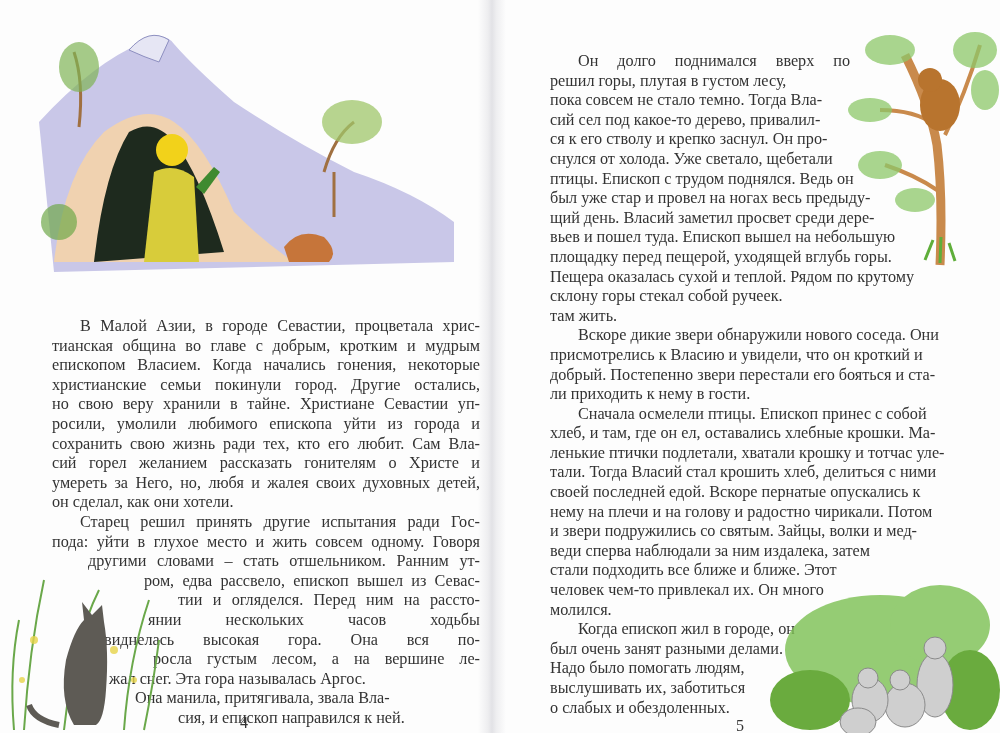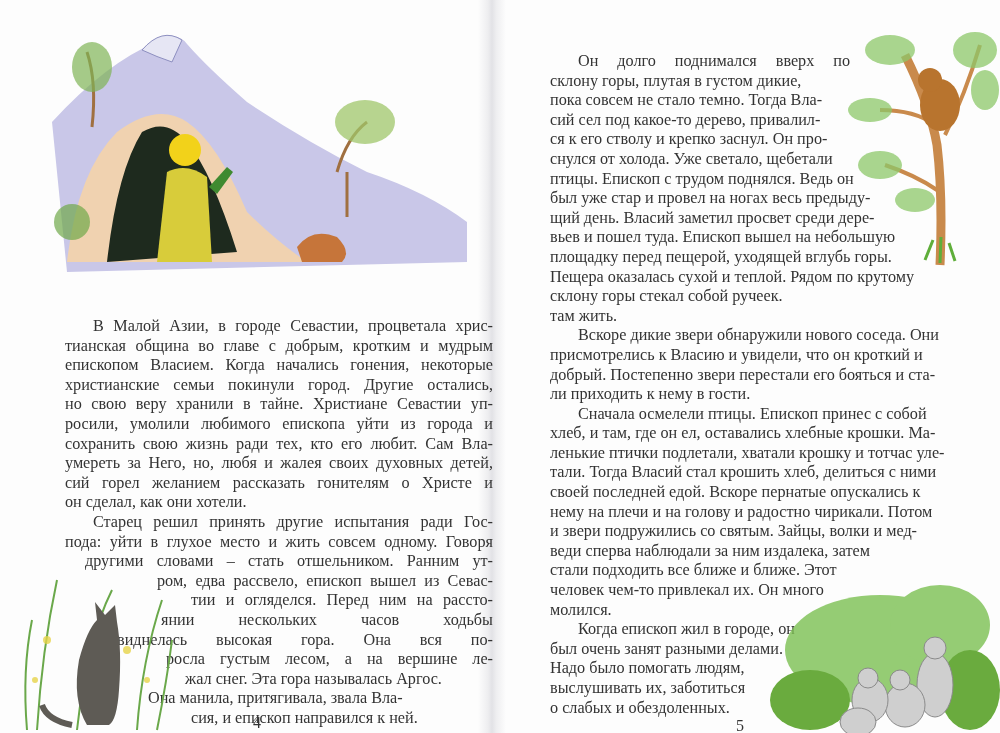--- a/index.html
+++ b/index.html
@@ -2,21 +2,21 @@
 <html><head>
 <meta charset="utf-8">
 <style>
   html, body { margin:0; padding:0; }
   body { width:1000px; height:733px; overflow:hidden; background:#fff; position:relative;
          font-family:"Liberation Serif","DejaVu Serif",serif; color:#2c2c2c; }
   .spread { position:absolute; inset:0; background:#fdfdfd; }
   .gutter { position:absolute; left:478px; top:0; width:28px; height:733px;
             background:linear-gradient(to right,#fdfdfd 0%,#eeeef0 35%,#e2e2e6 50%,#eeeef0 65%,#fdfdfd 100%); }
   .page { position:absolute; top:0; height:727px; }
-  .page-left { left:17px; width:490px; }
+  .page-left { left:4px; width:490px; }
   .page-right { left:500px; width:500px; }
   .text-block { position:absolute; font-size:16.2px; line-height:19.6px; color:#333; }
   .line { display:block; white-space:nowrap; }
   .justify { text-align:justify; text-align-last:justify; }
   .indent { text-indent:28px; }
   .pagenum { position:absolute; font-size:16px; color:#333; }
   .illus { position:absolute; }
 </style>
 </head>
 <body>
@@ -42,32 +42,32 @@
     </svg>
 
     <div class="text-block" style="left:48px;top:317px;width:428px;">
       <span class="line justify indent">В Малой Азии, в городе Севастии, процветала хрис-</span>
       <span class="line justify">тианская община во главе с добрым, кротким и мудрым</span>
       <span class="line justify">епископом Власием. Когда начались гонения, некоторые</span>
       <span class="line justify">христианские семьи покинули город. Другие остались,</span>
       <span class="line justify">но свою веру хранили в тайне. Христиане Севастии уп-</span>
       <span class="line justify">росили, умолили любимого епископа уйти из города и</span>
       <span class="line justify">сохранить свою жизнь ради тех, кто его любит. Сам Вла-</span>
+      <span class="line justify">сий горел желанием рассказать гонителям о Христе и</span>
       <span class="line justify">умереть за Него, но, любя и жалея своих духовных детей,</span>
-      <span class="line justify">сий горел желанием рассказать гонителям о Христе и</span>
       <span class="line">он сделал, как они хотели.</span>
       <span class="line justify indent">Старец решил принять другие испытания ради Гос-</span>
       <span class="line justify">пода: уйти в глухое место и жить совсем одному. Говоря</span>
-      <span class="line justify" style="margin-left:20px">другими словами –  стать отшельником. Ранним ут-</span>
+      <span class="line justify" style="margin-left:36px">другими словами –  стать отшельником. Ранним ут-</span>
       <span class="line justify" style="margin-left:92px">ром, едва рассвело, епископ вышел из Севас-</span>
       <span class="line justify" style="margin-left:126px">тии и огляделся. Перед ним на рассто-</span>
       <span class="line justify" style="margin-left:96px">янии нескольких часов ходьбы</span>
       <span class="line justify" style="margin-left:52px">виднелась высокая гора. Она вся по-</span>
       <span class="line justify" style="margin-left:101px">росла густым лесом, а на вершине ле-</span>
-      <span class="line" style="margin-left:120px">жал снег. Эта гора называлась Аргос.</span>
+      <span class="line" style="margin-left:57px">жал снег. Эта гора называлась Аргос.</span>
       <span class="line" style="margin-left:83px">Она манила, притягивала, звала Вла-</span>
       <span class="line" style="margin-left:126px">сия, и епископ направился к ней.</span>
     </div>
 
     <svg class="illus" style="left:0;top:560px" width="160" height="173" viewBox="0 0 160 173">
       <g stroke="#6aa84a" stroke-width="2" fill="none">
         <path d="M20 170 Q25 90 40 20"></path>
           <path d="M60 170 Q70 80 95 30"></path>
           <path d="M120 170 Q125 100 145 40"></path>
         <path d="M10 170 Q5 110 15 60"></path>
@@ -100,21 +100,21 @@
         <ellipse cx="70" cy="185" rx="20" ry="12"></ellipse>
           <ellipse cx="140" cy="75" rx="14" ry="20"></ellipse>
       </g>
       <ellipse cx="95" cy="90" rx="20" ry="26" fill="#b8742e"></ellipse>
       <circle cx="85" cy="65" r="12" fill="#b8742e"></circle>
       <path d="M80 245 L88 225 M95 248 L96 222 M110 246 L104 228" stroke="#5fae3a" stroke-width="3"></path>
     </svg>
 
     <div class="text-block" style="left:50px;top:52px;width:398px;">
       <span class="line indent" style="width:300px;text-align-last:justify;text-align:justify">Он долго поднимался вверх по</span>
-      <span class="line">склону горы, плутая в густом дикие,</span>
+      <span class="line">решил горы, плутая в густом лесу,</span>
       <span class="line">пока совсем не стало темно. Тогда Вла-</span>
       <span class="line">сий сел под какое-то дерево, привалил-</span>
       <span class="line">ся к его стволу и крепко заснул. Он про-</span>
       <span class="line">снулся от холода. Уже светало, щебетали</span>
       <span class="line">птицы. Епископ с трудом поднялся. Ведь он</span>
       <span class="line">был уже стар и провел на ногах весь предыду-</span>
       <span class="line">щий день. Власий заметил просвет среди дере-</span>
       <span class="line">вьев и пошел туда. Епископ вышел на небольшую</span>
       <span class="line">площадку перед пещерой, уходящей вглубь горы.</span>
       <span class="line">Пещера оказалась сухой и теплой. Рядом по крутому</span>

